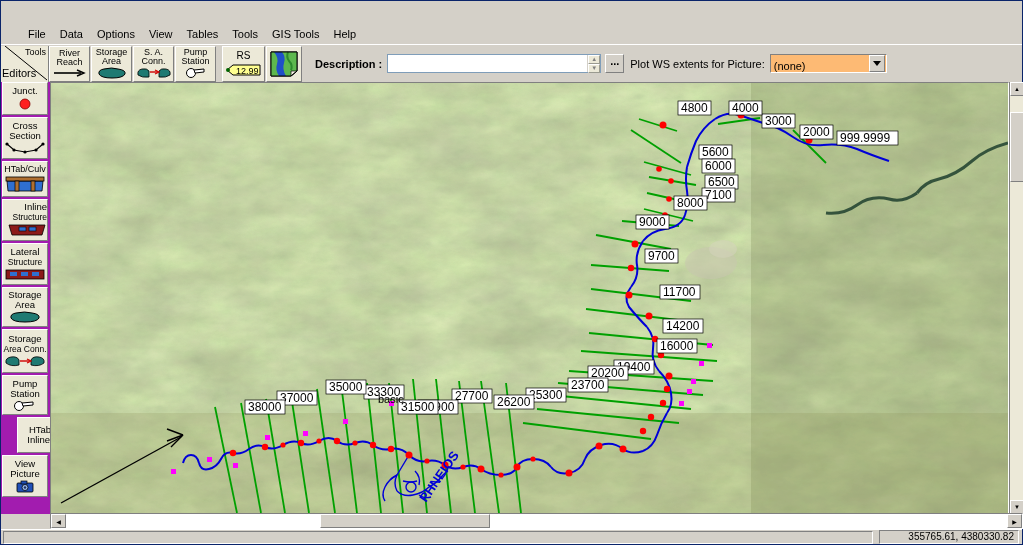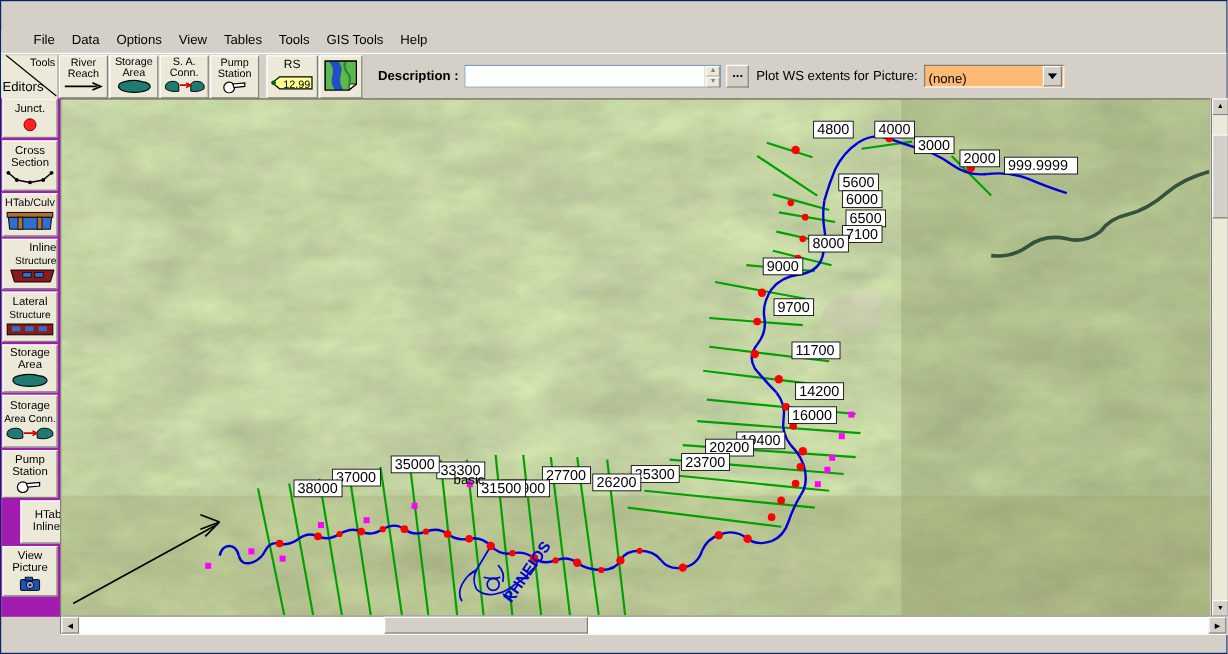--- a/index.html
+++ b/index.html
@@ -799,14 +799,18 @@
       <span style="font-size:6px;">◀</span>
     </div>
     <div class="hs-track">
       <div class="hs-thumb"></div>
     </div>
     <div class="hs-btn">
       <span style="font-size:6px;">▶</span>
     </div>
   </div>
 
+  <div class="statusbar">
+    <div class="status-left"></div>
+    <div class="status-cell">355765.61, 4380330.82</div>
+  </div>
 
 </div>
 
 </body></html>

